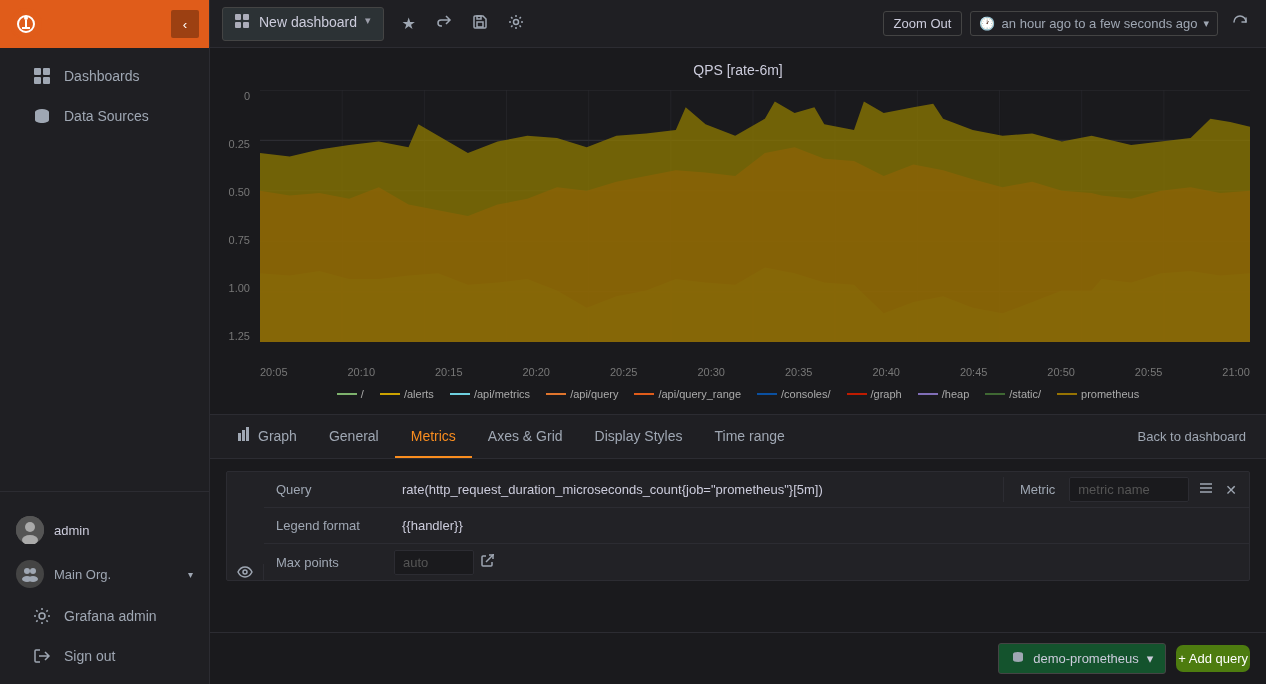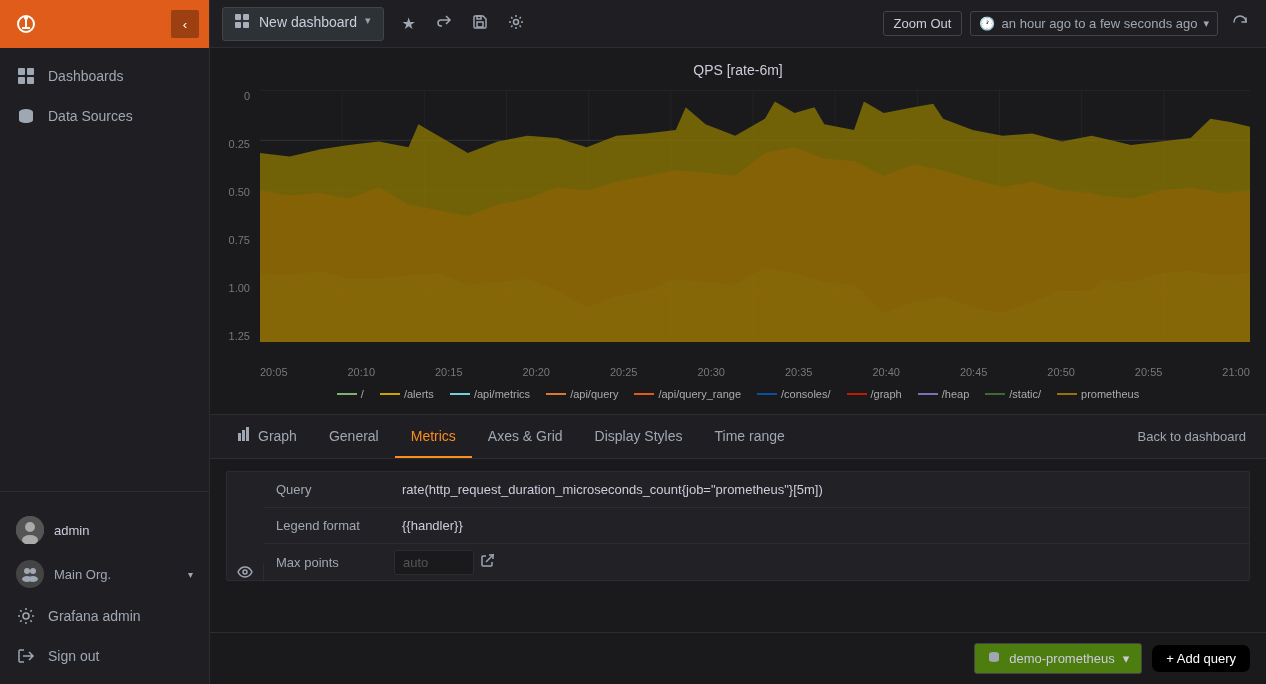--- a/index.html
+++ b/index.html
@@ -59,21 +59,21 @@
     }
 
     .sidebar-nav {
       flex: 1;
       padding: 8px 0;
     }
 
     .nav-item {
       display: flex;
       align-items: center;
-      padding: 10px 16px;
+      padding: 10px 32px;
       cursor: pointer;
       color: #9fa7b3;
       gap: 12px;
       transition: background 0.15s;
     }
 
     .nav-item .nav-icon {
       width: 20px;
       height: 20px;
       display: flex;
@@ -476,38 +476,38 @@
       padding: 10px 16px;
       gap: 10px;
       border-top: 1px solid #2c2c32;
       margin-top: auto;
     }
 
     .datasource-btn {
       display: flex;
       align-items: center;
       gap: 8px;
-      background: #4d7c0f;
+      background: #14532d;
       border: 1px solid #444;
       border-radius: 3px;
       color: #ccccdc;
       padding: 6px 12px;
       cursor: pointer;
       font-size: 13px;
     }
 
     .add-query-btn {
       display: flex;
       align-items: center;
       gap: 6px;
-      background: #000000;
+      background: #4d7c0f;
       border: none;
       border-radius: 7px;
       color: #fff;
-      padding: 6px 14px;
+      padding: 6px 2px;
       cursor: pointer;
       font-size: 13px;
     }
   </style>
 </head>
 <body>
 
 <div class="sidebar">
   <div class="sidebar-logo">
     <div class="logo-icon">
@@ -779,20 +779,34 @@
         <div class="query-eye">
           <svg width="16" height="16" viewBox="0 0 16 16" fill="none" stroke="#9fa7b3" stroke-width="1.5">
             <path d="M1 8s2.5-5 7-5 7 5 7 5-2.5 5-7 5-7-5-7-5z"></path>
             <circle cx="8" cy="8" r="2"></circle>
           </svg>
         </div>
         <div class="query-fields">
           <div class="query-field-row">
             <span class="field-label">Query</span>
             <input class="field-input" value="rate(http_request_duration_microseconds_count{job=&quot;prometheus&quot;}[5m])" style="">
+            <div class="metric-section">
+              <span class="metric-label">Metric</span>
+              <input class="metric-name-input" placeholder="metric name" style="">
+              <div class="metric-actions">
+                <button class="metric-icon-btn">
+                  <svg width="14" height="14" viewBox="0 0 14 14" fill="none" stroke="currentColor" stroke-width="1.5">
+                    <line x1="1" y1="3" x2="13" y2="3"></line>
+                    <line x1="1" y1="7" x2="13" y2="7"></line>
+                    <line x1="1" y1="11" x2="13" y2="11"></line>
+                  </svg>
+                </button>
+                <button class="metric-icon-btn">✕</button>
+              </div>
+            </div>
           </div>
           <div class="query-field-row">
             <span class="field-label">Legend format</span>
             <input class="field-input" value="{{handler}}" style="">
           </div>
           <div class="query-field-row max-points-row">
             <span class="field-label">Max points</span>
             <input class="max-points-input" placeholder="auto" style="">
             <button class="link-icon-btn">
               <svg width="14" height="14" viewBox="0 0 14 14" fill="none" stroke="currentColor" stroke-width="1.5">

